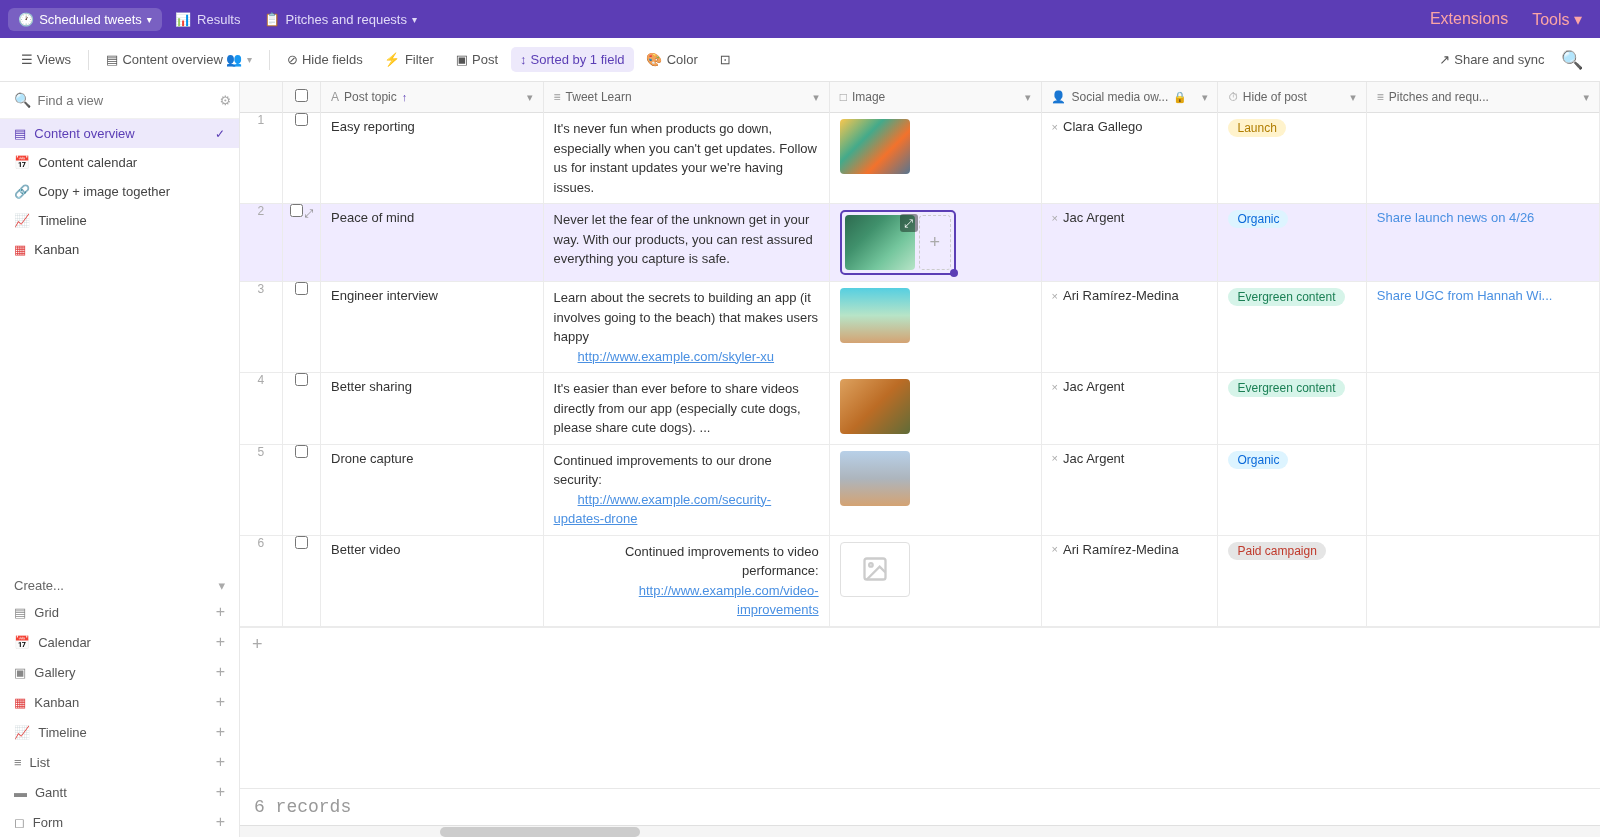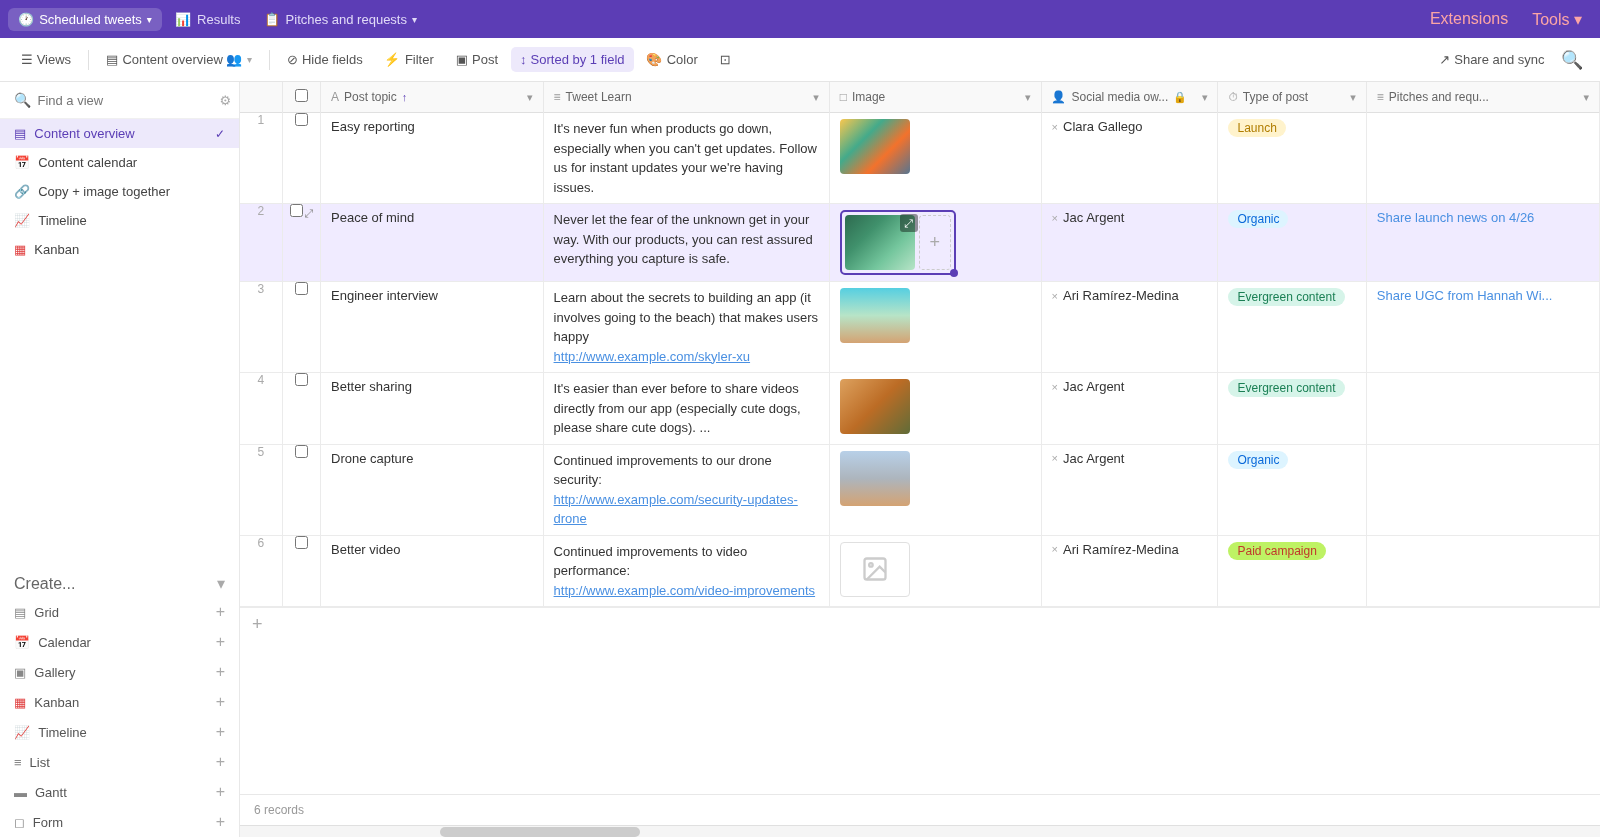--- a/index.html
+++ b/index.html
@@ -75,21 +75,21 @@
       padding: 7px 14px; cursor: pointer; color: #444; font-size: 13px;
       position: relative;
     }
     .sidebar-nav-item.active { background: #ede9fb; color: #5b3eb5; font-weight: 500; }
     .sidebar-nav-item .check-icon { margin-left: auto; font-size: 12px; color: #5b3eb5; }
     .sidebar-settings-icon { margin-left: auto; font-size: 13px; color: #aaa; cursor: pointer; }
 
     .sidebar-create-section {
       padding: 10px 14px 4px;
       display: flex; align-items: flex-end; justify-content: space-between;
-      color: #666; font-size: 16px; cursor: pointer;
+      color: #666; font-size: 13px; cursor: pointer;
     }
     .sidebar-create-item {
       display: flex; align-items: center; gap: 8px;
       padding: 6px 14px; cursor: pointer; color: #555; font-size: 13px;
     }
     .sidebar-create-item .plus { color: #aaa; font-size: 16px; margin-left: auto; }
 
     
     .content-area {
       flex: 1;
@@ -136,51 +136,51 @@
     .row-num { color: #aaa; font-size: 12px; text-align: center; width: 40px; padding: 0; }
     .col-checkbox { width: 36px; padding: 0; text-align: center; }
     .col-topic { width: 200px; font-weight: 500; }
     .col-tweet { width: 270px; }
     .col-image { width: 200px; }
     .col-owner { width: 160px; }
     .col-type { width: 140px; }
     .col-pitches { width: 200px; }
     tbody tr.selected-row td { background: #f0ebff; }
 
-    .tweet-link { color: #4a90e2; text-decoration: underline; cursor: pointer; }
+    .tweet-link { color: #4a90e2; text-decoration: underline; cursor: pointer; margin-left: 24px; }
 
     .tag {
       display: inline-block;
       padding: 2px 9px;
       border-radius: 12px;
       font-size: 12px;
       font-weight: 500;
     }
     .tag-launch { background: #fff3cc; color: #b07d00; }
     .tag-organic { background: #ddf4ff; color: #0969da; }
     .tag-evergreen { background: #d6f4e9; color: #1a7f54; }
-    .tag-paid { background: #bef264; color: #c0392b; }
+    .tag-paid { background: #e5e5e5; color: #c0392b; }
 
     .owner-cell { display: flex; align-items: center; gap: 5px; }
     .owner-x { color: #aaa; font-size: 11px; cursor: pointer; }
     .image-thumb {
       width: 70px; height: 55px; border-radius: 4px;
       overflow: hidden; background: #eee;
       display: flex; align-items: center; justify-content: center;
       flex-shrink: 0;
     }
     .img-green { background: linear-gradient(135deg, #2d6a4f, #74c69d); }
     .image-add-btn {
       width: 32px; height: 55px;
       border: 1px dashed #ccc;
       border-radius: 4px;
       display: flex; align-items: center; justify-content: center;
       color: #aaa; font-size: 18px; cursor: pointer;
     }
-    .records-count { padding: 8px 14px; font-size: 12px; color: #999; border-top: 1px solid #e8e8e8; }
+    .records-count { padding: 8px 14px; font-size: 18px; color: #999; border-top: 1px solid #e8e8e8; font-family: Liberation Mono, monospace; }
 
     .sort-indicator { color: #5b3eb5; font-size: 11px; }
 
     .col-expand-icon { font-size: 11px; color: #999; cursor: pointer; margin-left: auto; }
 
     
     ::-webkit-scrollbar { width: 6px; height: 6px; }
     ::-webkit-scrollbar-track { background: #f1f1f1; }
     ::-webkit-scrollbar-thumb { background: #ccc; border-radius: 3px; }
   </style>
@@ -368,21 +368,21 @@
               <div class="th-inner">
                 <span style="color:#999">👤</span>
                 <span>Social media ow...</span>
                 <span style="color:#aaa;font-size:11px">🔒</span>
                 <span class="col-expand-icon">▾</span>
               </div>
             </th>
             <th style="width:140px">
               <div class="th-inner">
                 <span style="color:#999">⏱</span>
-                <span>Type of post</span>
+                <span>Hide of post</span>
                 <span class="col-expand-icon">▾</span>
               </div>
             </th>
             <th style="width:220px">
               <div class="th-inner">
                 <span style="color:#999">≡</span>
                 <span>Pitches and requ...</span>
                 <span class="col-expand-icon">▾</span>
               </div>
             </th>
@@ -474,21 +474,21 @@
                   <span>Jac Argent</span>
                 </div>
               </td>
               <td class="col-type"><span class="tag tag-organic">Organic</span></td>
               <td class="col-pitches" style="color: rgb(74, 144, 226);"></td>
             </tr>
             <tr>
               <td class="row-num">6</td>
               <td class="col-checkbox"><input type="checkbox" style="width: 13px; height: 13px;"></td>
               <td class="col-topic">Better video</td>
-              <td class="col-tweet" style="line-height: 1.5;"><span>Continued improvements to video performance:</span><br><a class="tweet-link" href="#">http://www.example.com/video-improvements</a></td>
+              <td class="col-tweet" style="line-height: 1.5; text-align: right;"><span>Continued improvements to video performance:</span><br><a class="tweet-link" href="#">http://www.example.com/video-improvements</a></td>
               <td class="col-image">
                 <div style="width: 70px; height: 55px; border-radius: 4px; border: 1px solid rgb(224, 224, 224); display: flex; align-items: center; justify-content: center;">
                   <svg width="28" height="28" viewBox="0 0 24 24" fill="none" stroke="#ccc" stroke-width="2">
                     <rect x="3" y="3" width="18" height="18" rx="2"></rect>
                     <circle cx="8.5" cy="8.5" r="1.5"></circle>
                     <polyline points="21,15 16,10 5,21"></polyline>
                   </svg>
                 </div>
               </td>
               <td class="col-owner">

